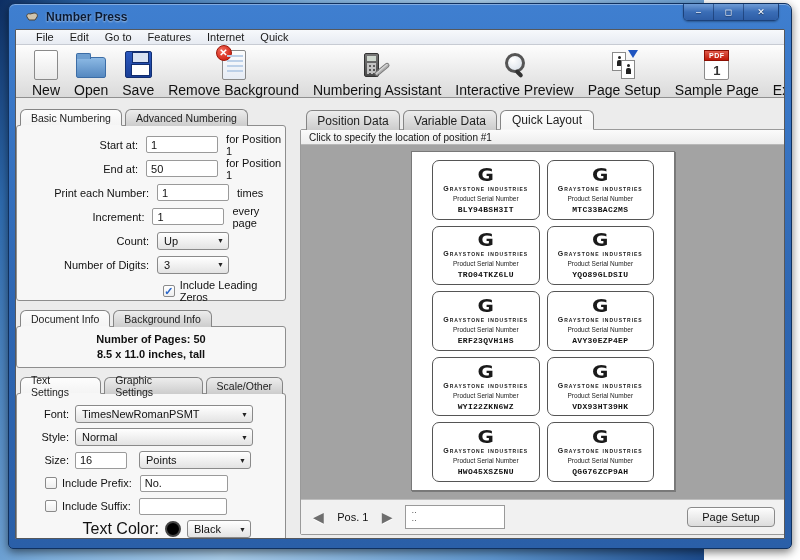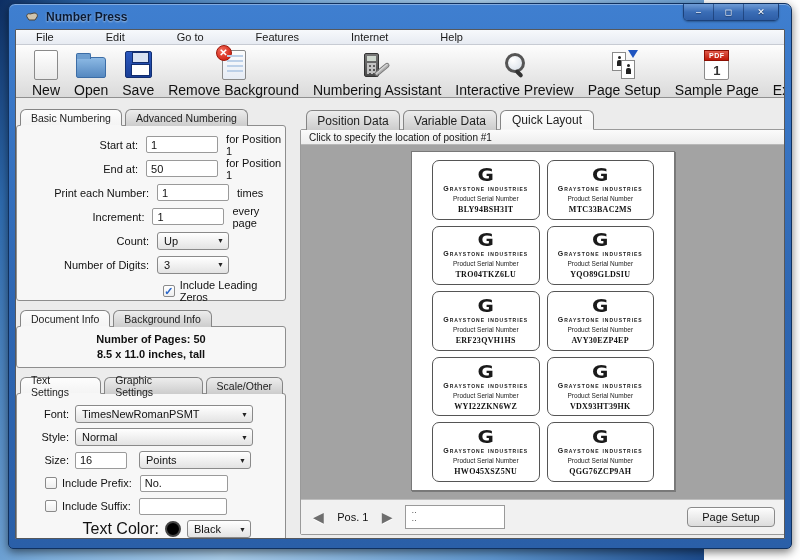--- a/index.html
+++ b/index.html
@@ -25,21 +25,21 @@
     background:linear-gradient(#6f9cd6 0%,#3a6db6 50%,#2e5ea6 100%);
     border-right:1px solid rgba(20,50,100,.6); color:#fff; font-size:9px; line-height:1; cursor:default;
     text-shadow:0 1px 1px rgba(0,0,0,.5); }
   .win-btn:last-child { border-right:none; width:34px; }
 
   .window-body { position:absolute; left:6px; right:6px; top:25px; bottom:9px;
     background:#ececec; border:1px solid #56585c; border-radius:1px; overflow:hidden; }
 
   
   .menubar { height:15px; background:linear-gradient(#f7f9fc,#e7ebf2);
-    border-bottom:1px solid #c7cbd3; display:flex; align-items:center; padding-left:12px;gap:36px; }
+    border-bottom:1px solid #c7cbd3; display:flex; align-items:center; padding-left:12px; }
   .menu-item { font-size:11px; color:#1a1a1a; padding:0 8px; line-height:14px; }
 
   
   .toolbar { height:53px; background:linear-gradient(#fdfdfd,#dadada);
     border-bottom:1px solid #8f8f8f; display:flex; align-items:flex-start; padding:3px 14px 0 16px; }
   .tool { display:flex; flex-direction:column; align-items:center; margin-right:14px; }
   .tool .ticon { height:33px; display:flex; align-items:center; justify-content:center; }
   .tool .tlabel { font-size:14px; color:#111; white-space:nowrap; margin-top:1px; }
   .push-right { margin-left:auto; }
 
@@ -142,21 +142,21 @@
     box-shadow:1px 1px 0 rgba(0,0,0,.25); padding:8px 20px; display:grid;
     grid-template-columns:1fr 1fr; grid-auto-rows:1fr; gap:6px 7px; }
   .label-card { border:1px solid #555; border-radius:7px; background:#fff; overflow:hidden;
     display:flex; flex-direction:column; align-items:center; justify-content:center; padding:2px 2px; }
   .label-logo { font-family:"DejaVu Sans",sans-serif; font-size:20px; font-weight:800; color:#1a1a1a;
     line-height:18px; transform:scaleY(.92); }
   .label-brand { font-size:7px; font-weight:bold; letter-spacing:1px; color:#1a1a1a;
     font-variant-caps:small-caps; text-transform:lowercase; white-space:nowrap; margin-top:1px; }
   .label-brand::first-letter { text-transform:uppercase; }
   .label-sub { font-size:6.5px; color:#222; margin-top:3px; white-space:nowrap; }
-  .label-serial { font-family:Liberation Serif, serif; font-size:8px; font-weight:bold; letter-spacing:.3px;
+  .label-serial { font-family:Liberation Mono, monospace; font-size:8px; font-weight:bold; letter-spacing:.3px;
     color:#111; margin-top:3px; white-space:nowrap; }
 
   .rnav { height:35px; border-top:1px solid #bdbdbd; background:#f1f1f1; display:flex; align-items:center; padding:0 8px; }
   .stepper { display:flex; align-items:center; height:24px; }
   .step-arrow { font-size:14px; color:#6e6e6e; line-height:1; padding:0 4px; text-shadow:0 1px 0 #fff; }
   .pos-label { font-size:11px; color:#111; min-width:50px; text-align:center; }
   .nav-field { width:100px; height:24px; background:#fff; border:1px solid #9a9a9a; margin-left:8px;
     font-size:8px; line-height:8px; color:#444; padding:3px 0 0 6px; white-space:pre-line; }
   .btn { height:20px; border:1px solid #8a8a8a; border-radius:4px; background:linear-gradient(#fdfdfd,#dcdcdc);
     font-size:11px; color:#111; display:flex; align-items:center; justify-content:center; padding:0 14px;
@@ -185,21 +185,21 @@
     </div>
 
     <div class="window-body">
 
       <div class="menubar">
         <span class="menu-item">File</span>
         <span class="menu-item">Edit</span>
         <span class="menu-item">Go to</span>
         <span class="menu-item">Features</span>
         <span class="menu-item">Internet</span>
-        <span class="menu-item">Help</span>
+        <span class="menu-item">Quick</span>
       </div>
 
       <div class="toolbar">
         <div class="tool">
           <div class="ticon">
               <div class="i-page"></div>
             </div>
           <div class="tlabel">New</div>
         </div>
         <div class="tool">

